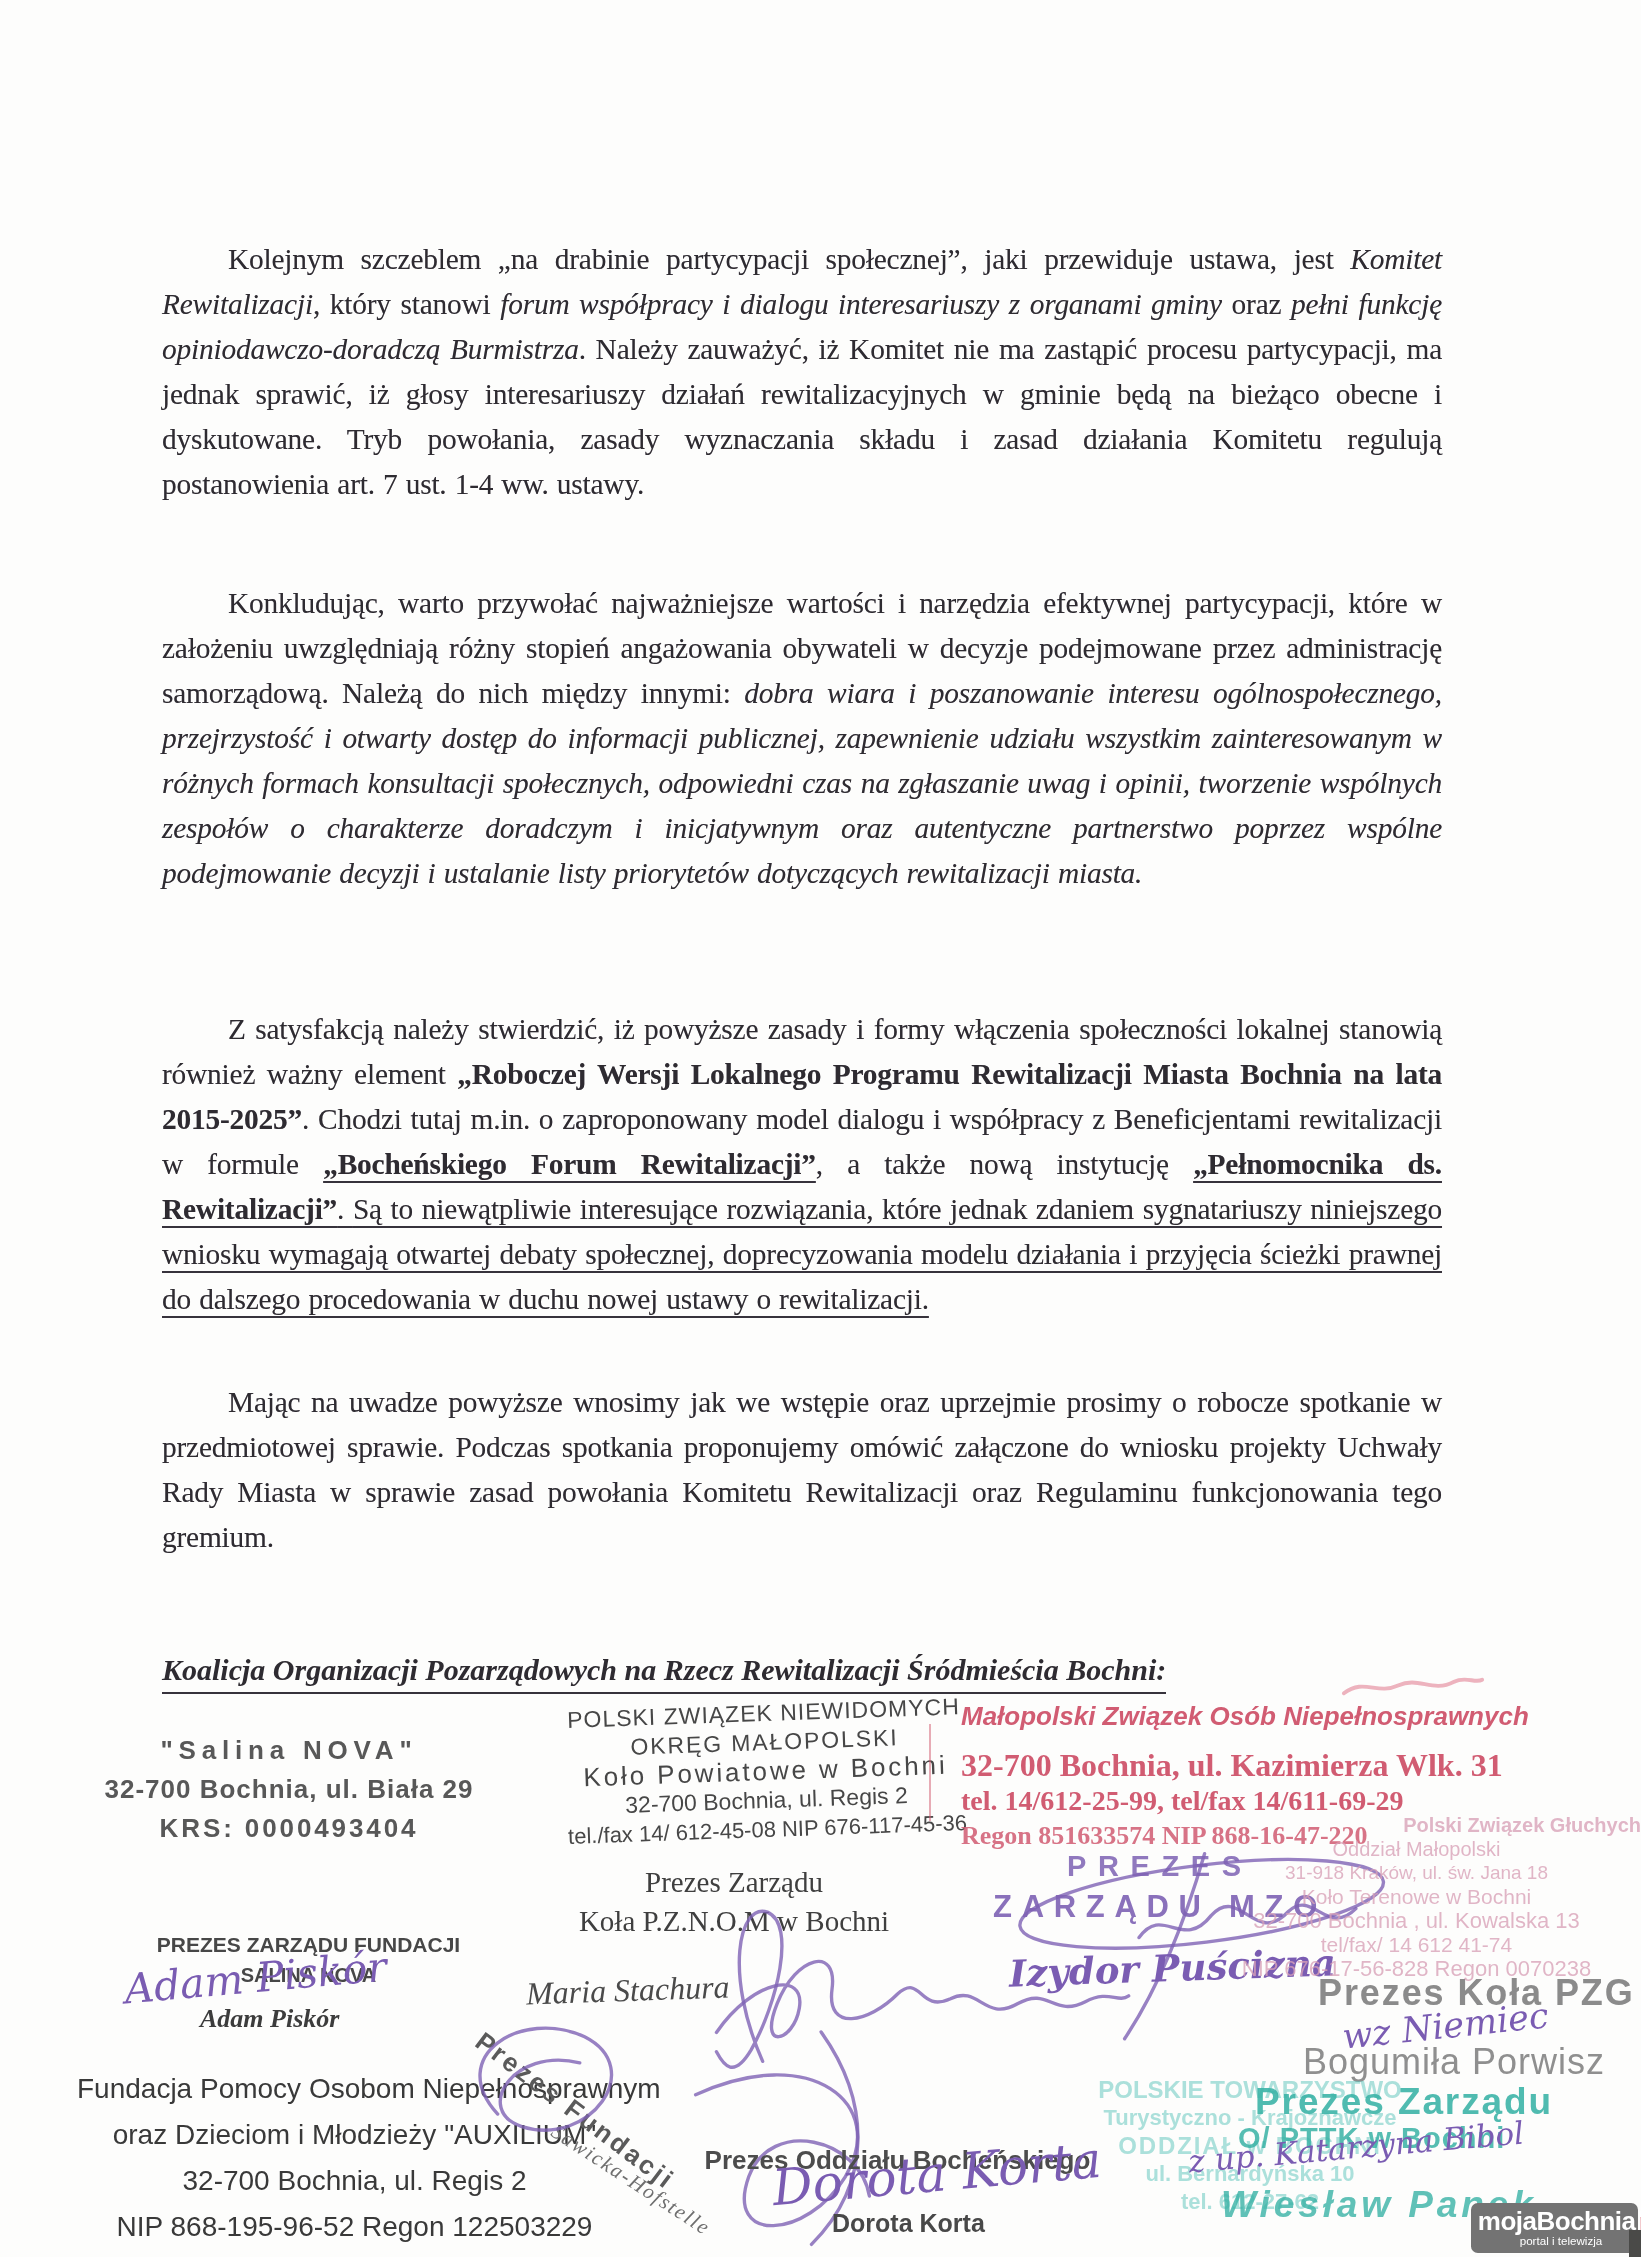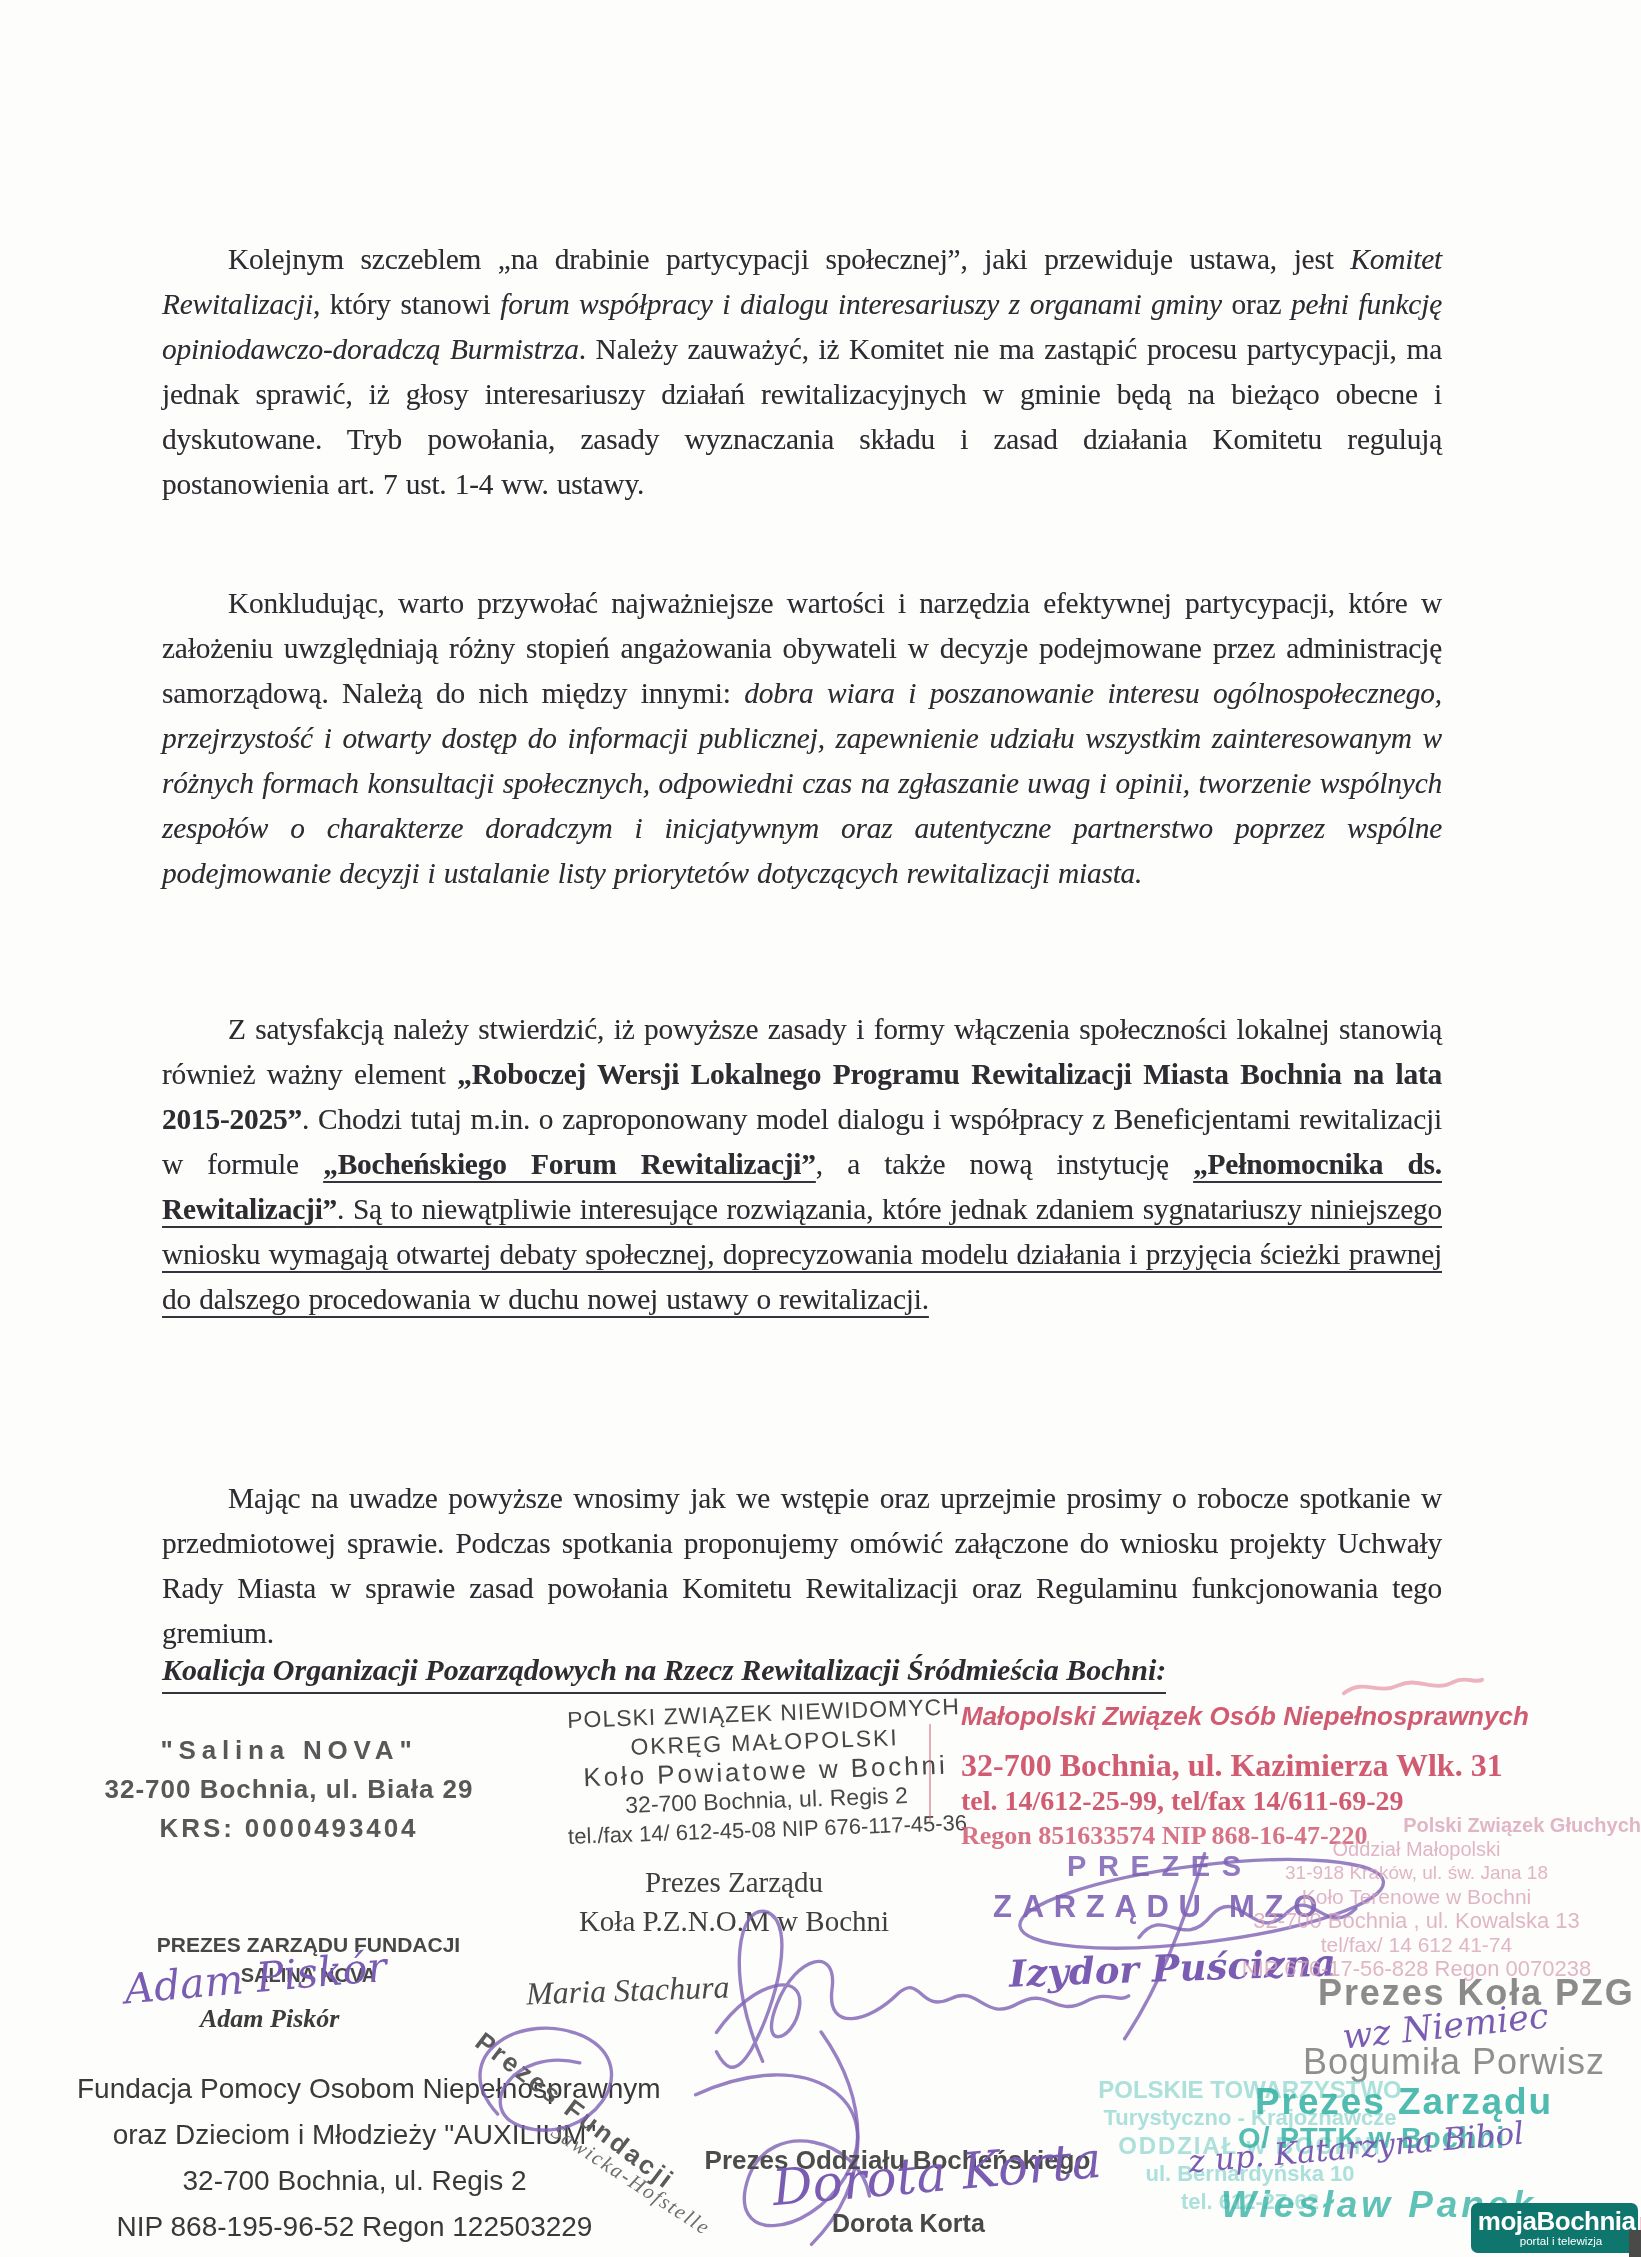--- a/index.html
+++ b/index.html
@@ -18,42 +18,42 @@
   .stamp{position:absolute;margin:0;}
   .sans{font-family:"Liberation Sans","DejaVu Sans",sans-serif;}
   .serifst{font-family:"Liberation Serif",serif;}
   .center{text-align:center;}
   .sl{white-space:nowrap;}
   .hand{position:absolute;font-family:"DejaVu Serif",serif;font-style:italic;color:#7a5cb2;white-space:nowrap;}
   .scrib{position:absolute;pointer-events:none;}
   .scrib path,.scrib ellipse{fill:none;stroke:#7e62b4;stroke-width:3.5;stroke-linecap:round;opacity:.8;}
   .pinkline{position:absolute;background:rgba(210,90,110,.5);}
   
-  .mb-logo{position:absolute;left:1471px;top:2203px;width:167px;height:50px;background:#0f766e;border-radius:6.8px;
+  .mb-logo{position:absolute;left:1471px;top:2203px;width:167px;height:50px;background:#737373;border-radius:6.8px;
            display:flex;flex-direction:column;justify-content:center;padding:1.9px 6.8px;box-sizing:border-box;
            font-family:"Liberation Sans",sans-serif;}
   .mb-row{display:flex;align-items:center;justify-content:flex-start;gap:3.9px;}
   .mb-text{color:#fff;font-weight:bold;font-size:26px;letter-spacing:-0.5px;line-height:26px;}
   .mb-pl{background:#fff;color:#c41320;font-weight:bold;font-size:18.3px;width:27px;height:25px;border-radius:4.8px;
          display:flex;align-items:center;justify-content:center;}
   .mb-sub{color:#fff;font-size:11.6px;text-align:right;line-height:12.6px;margin-top:1px;padding-right:29px;}
   .corner-mark{position:absolute;right:0;top:2230px;width:11.6px;height:27px;background:#4a4a48;}
 </style>
 </head>
 <body>
 
 <div class="page">
 
   <p class="para" style="top:237px"><span>Kolejnym szczeblem „na drabinie partycypacji społecznej”, jaki przewiduje ustawa, jest </span><span class="it">Komitet Rewitalizacji</span><span>, który stanowi  </span><span class="it">forum współpracy i dialogu interesariuszy z organami gminy</span><span> oraz </span><span class="it">pełni funkcję opiniodawczo-doradczą Burmistrza</span><span>. Należy zauważyć, iż Komitet nie ma zastąpić procesu partycypacji, ma jednak sprawić, iż głosy interesariuszy działań rewitalizacyjnych w gminie będą na bieżąco obecne i dyskutowane. Tryb powołania, zasady wyznaczania składu i zasad działania Komitetu regulują postanowienia art. 7 ust. 1-4  ww. ustawy.</span></p>
 
   <p class="para" style="top:581px"><span>Konkludując, warto przywołać najważniejsze wartości i narzędzia efektywnej partycypacji, które w założeniu uwzględniają różny stopień angażowania obywateli w decyzje podejmowane przez administrację samorządową.  Należą do nich między innymi: </span><span class="it">dobra wiara i poszanowanie interesu ogólnospołecznego, przejrzystość i otwarty dostęp do informacji publicznej, zapewnienie udziału wszystkim zainteresowanym w różnych formach konsultacji społecznych,  odpowiedni czas na zgłaszanie uwag i opinii, tworzenie wspólnych zespołów o charakterze doradczym i inicjatywnym oraz autentyczne partnerstwo poprzez wspólne podejmowanie decyzji i ustalanie listy priorytetów dotyczących  rewitalizacji  miasta.</span></p>
 
   <p class="para" style="top:1007px"><span>Z satysfakcją należy stwierdzić, iż powyższe zasady i formy włączenia społeczności lokalnej stanowią również ważny element </span><span class="b">„Roboczej Wersji Lokalnego Programu Rewitalizacji  Miasta Bochnia na lata 2015-2025”</span><span>.  Chodzi tutaj m.in. o zaproponowany model dialogu i współpracy z  Beneficjentami rewitalizacji w formule </span><span class="b u">„Bocheńskiego Forum Rewitalizacji”</span><span>, a także nową instytucję </span><span class="b u">„Pełnomocnika ds. Rewitalizacji”</span><span class="u">. </span><span class="u">Są to niewątpliwie interesujące rozwiązania, które jednak zdaniem sygnatariuszy niniejszego wniosku wymagają otwartej debaty społecznej, doprecyzowania modelu działania i przyjęcia ścieżki prawnej do dalszego procedowania w duchu  nowej ustawy o rewitalizacji.</span></p>
 
-  <p class="para" style="top:1476px"><span>Mając na uwadze powyższe wnosimy jak we wstępie oraz uprzejmie prosimy o robocze spotkanie w przedmiotowej sprawie. Podczas spotkania proponujemy omówić załączone do wniosku projekty Uchwały Rady Miasta w sprawie zasad powołania  Komitetu Rewitalizacji  oraz  Regulaminu funkcjonowania tego gremium.</span></p>
+  <p class="para" style="top:1380px"><span>Mając na uwadze powyższe wnosimy jak we wstępie oraz uprzejmie prosimy o robocze spotkanie w przedmiotowej sprawie. Podczas spotkania proponujemy omówić załączone do wniosku projekty Uchwały Rady Miasta w sprawie zasad powołania  Komitetu Rewitalizacji  oraz  Regulaminu funkcjonowania tego gremium.</span></p>
 
   <h2 class="heading">Koalicja Organizacji Pozarządowych na Rzecz Rewitalizacji Śródmieścia Bochni:</h2>
 
   <svg class="scrib" style="left:1340px;top:1668px" width="147" height="39" viewBox="0 0 152 40">
     <path d="M4,26 C25,10 38,28 60,18 C82,8 95,26 118,14 C130,8 140,16 147,12" style="stroke:#e9a0ae;stroke-width:4;opacity:.8"></path>
   </svg>
 
   <div class="stamp sans center" style="left:72px;top:1731px;width:434px;color:#585858;line-height:39px;">
     <div class="sl" style="font-size:26px;letter-spacing:5.8px;font-weight:bold;">"Salina NOVA"</div>
     <div class="sl" style="font-size:26px;letter-spacing:1px;font-weight:600;">32-700 Bochnia, ul. Biała 29</div>

